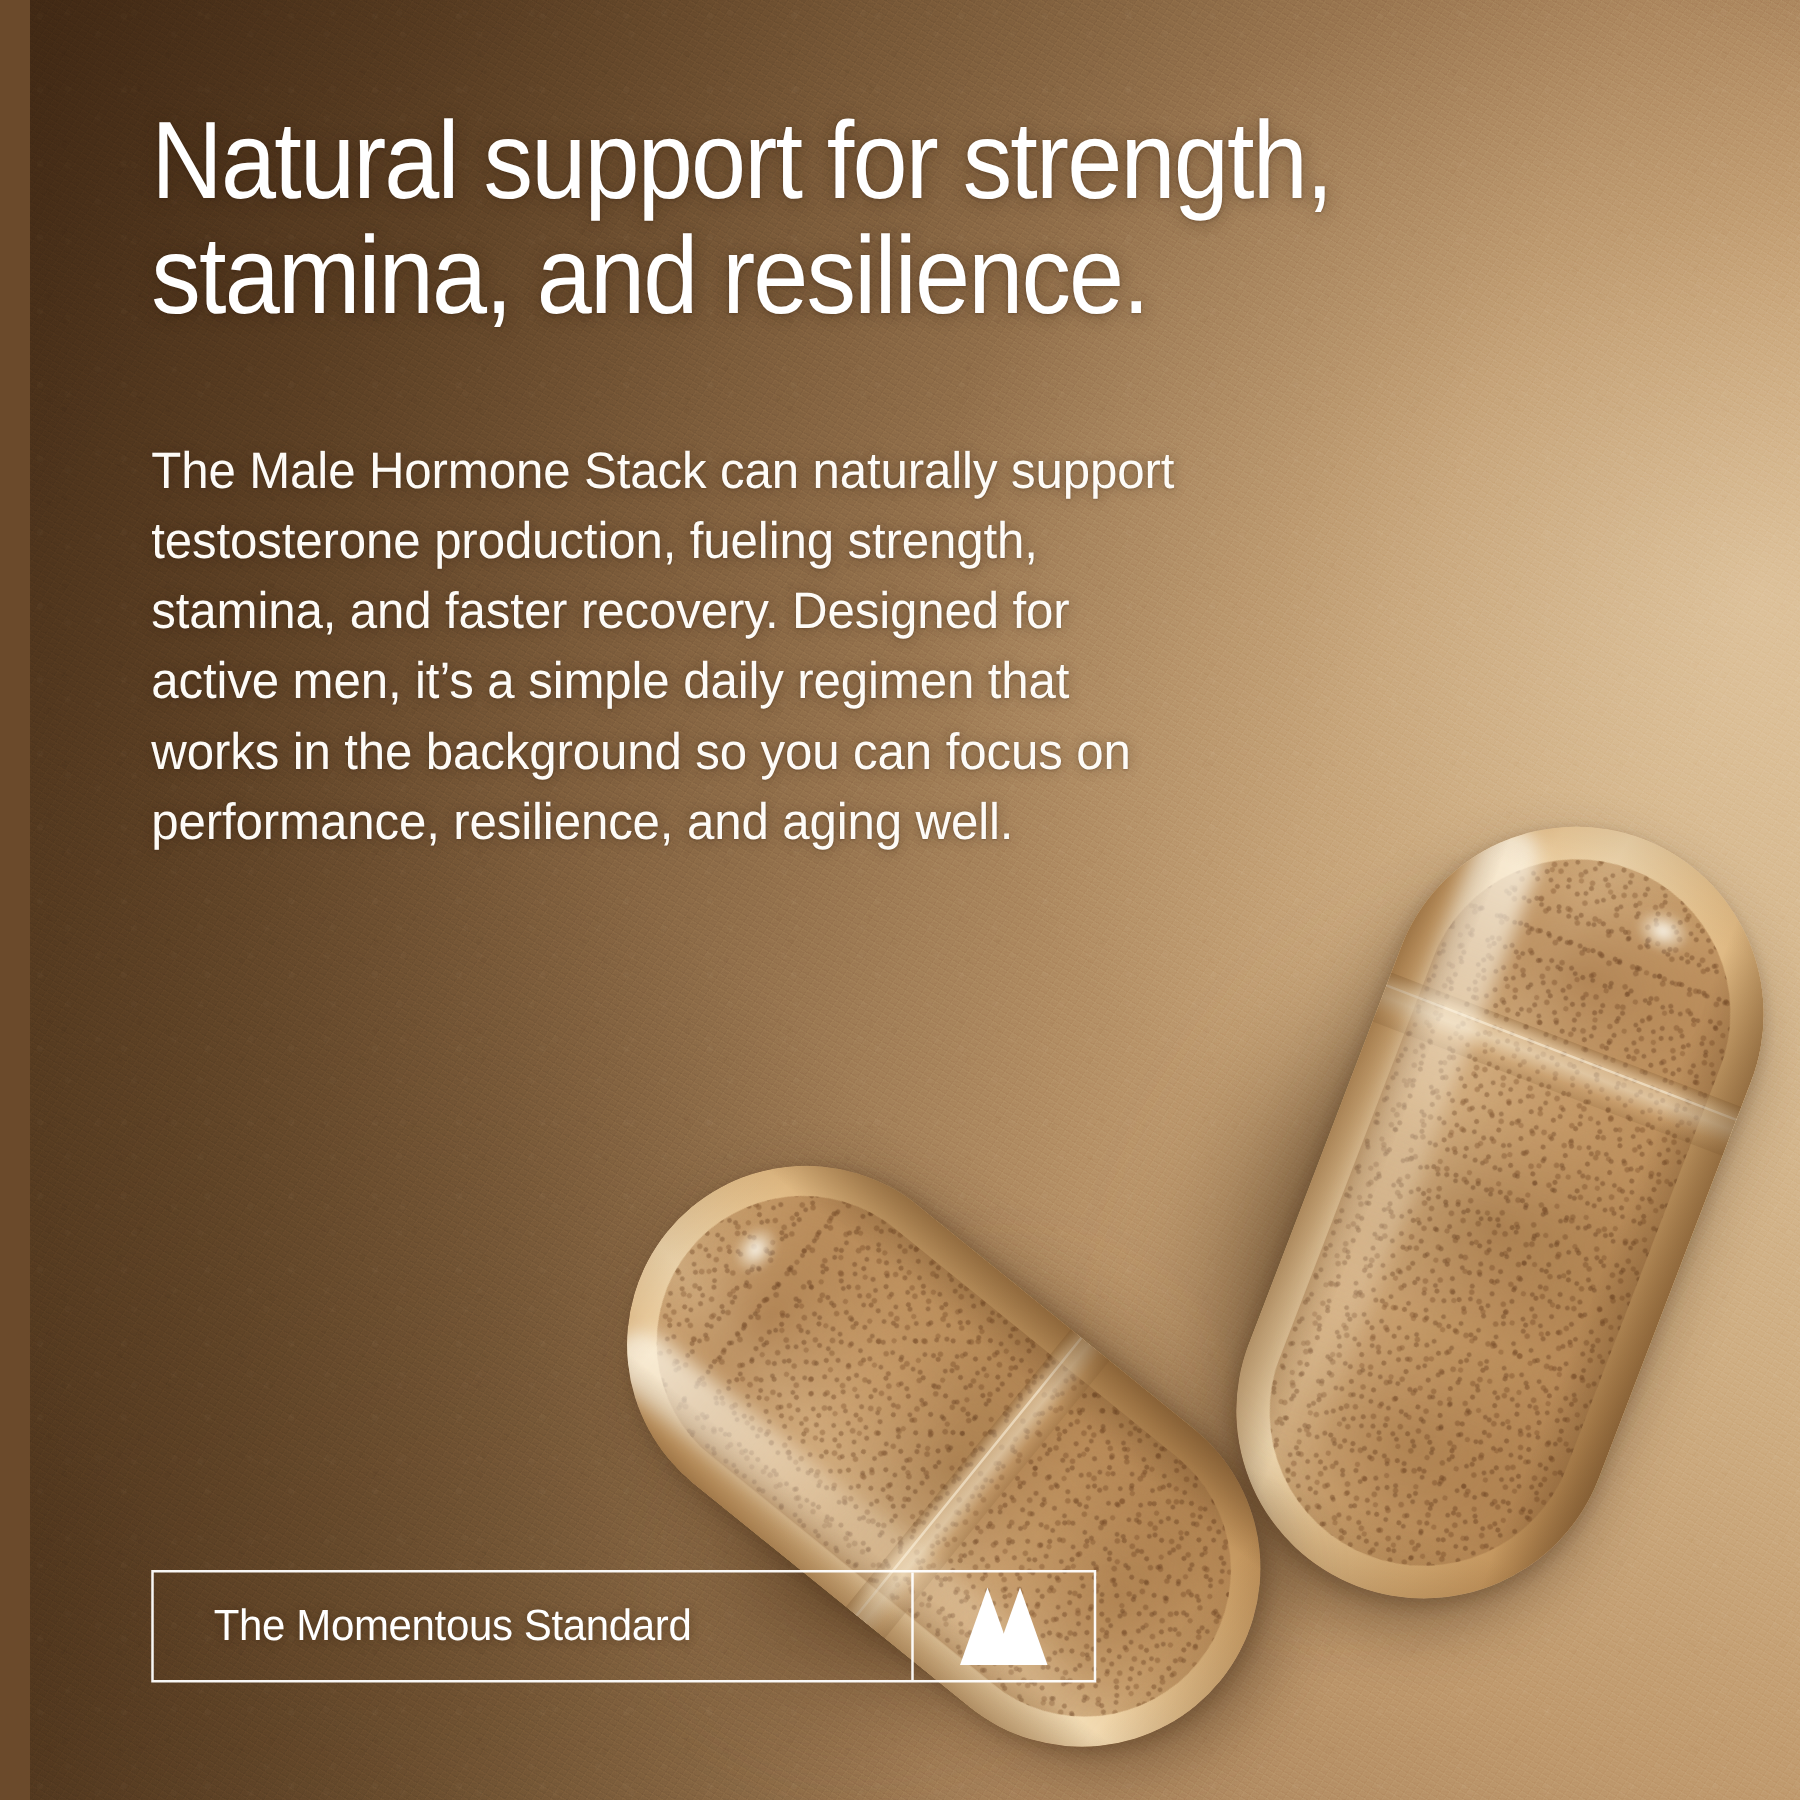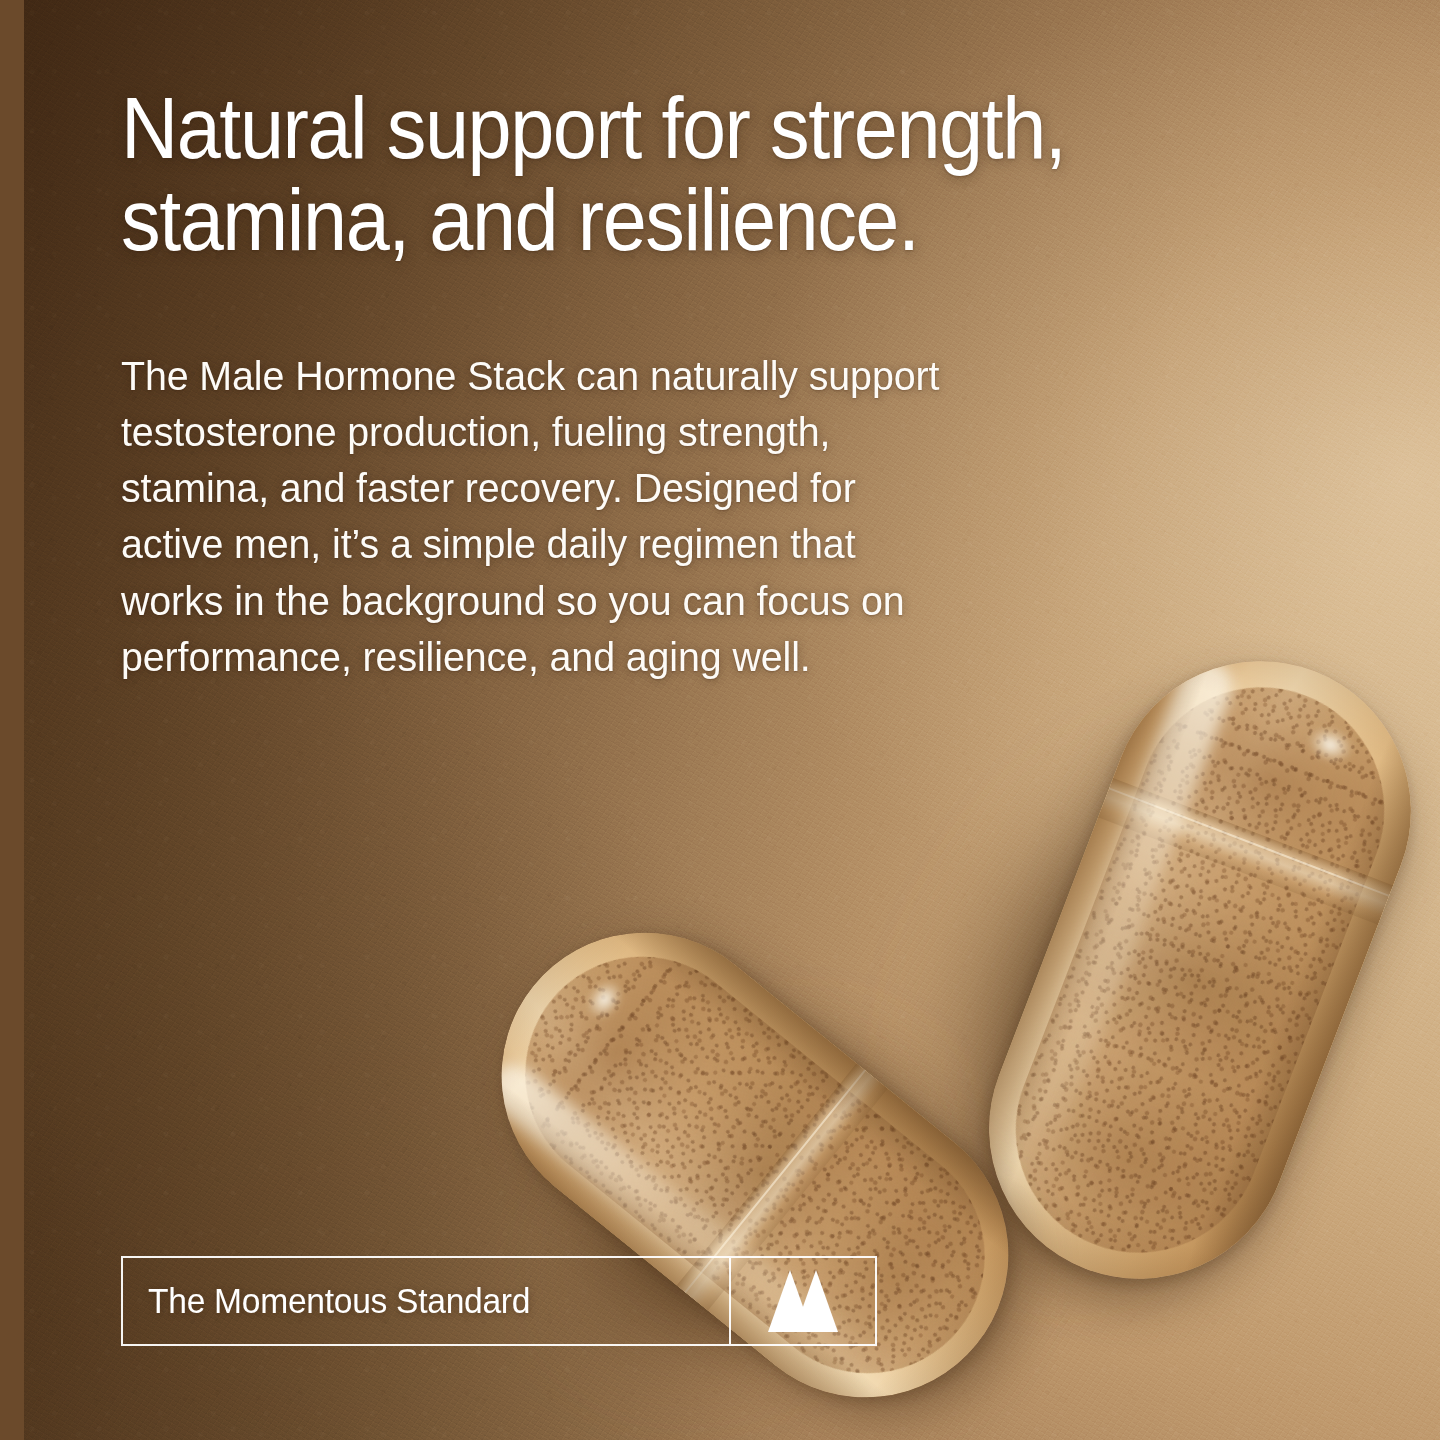--- a/index.html
+++ b/index.html
@@ -220,21 +220,21 @@
     position:absolute;
     left:97px; top:1256px;
     width:756px; height:90px;
     border:2px solid rgba(255,255,255,0.95);
     display:flex;
     align-items:stretch;
   }
   .badge-label-wrap {
     flex:0 0 606px;
     display:flex; align-items:center;
-    padding-left:25px;
+    padding-left:48px;
   }
   .badge-label {
     font-size:35px;
     font-weight:400;
     letter-spacing:-0.3px;
     color:#ffffff;
     transform:scaleX(0.96);
     transform-origin:left center;
     text-shadow:0 1px 8px rgba(50,28,10,0.45);
     white-space:nowrap;

